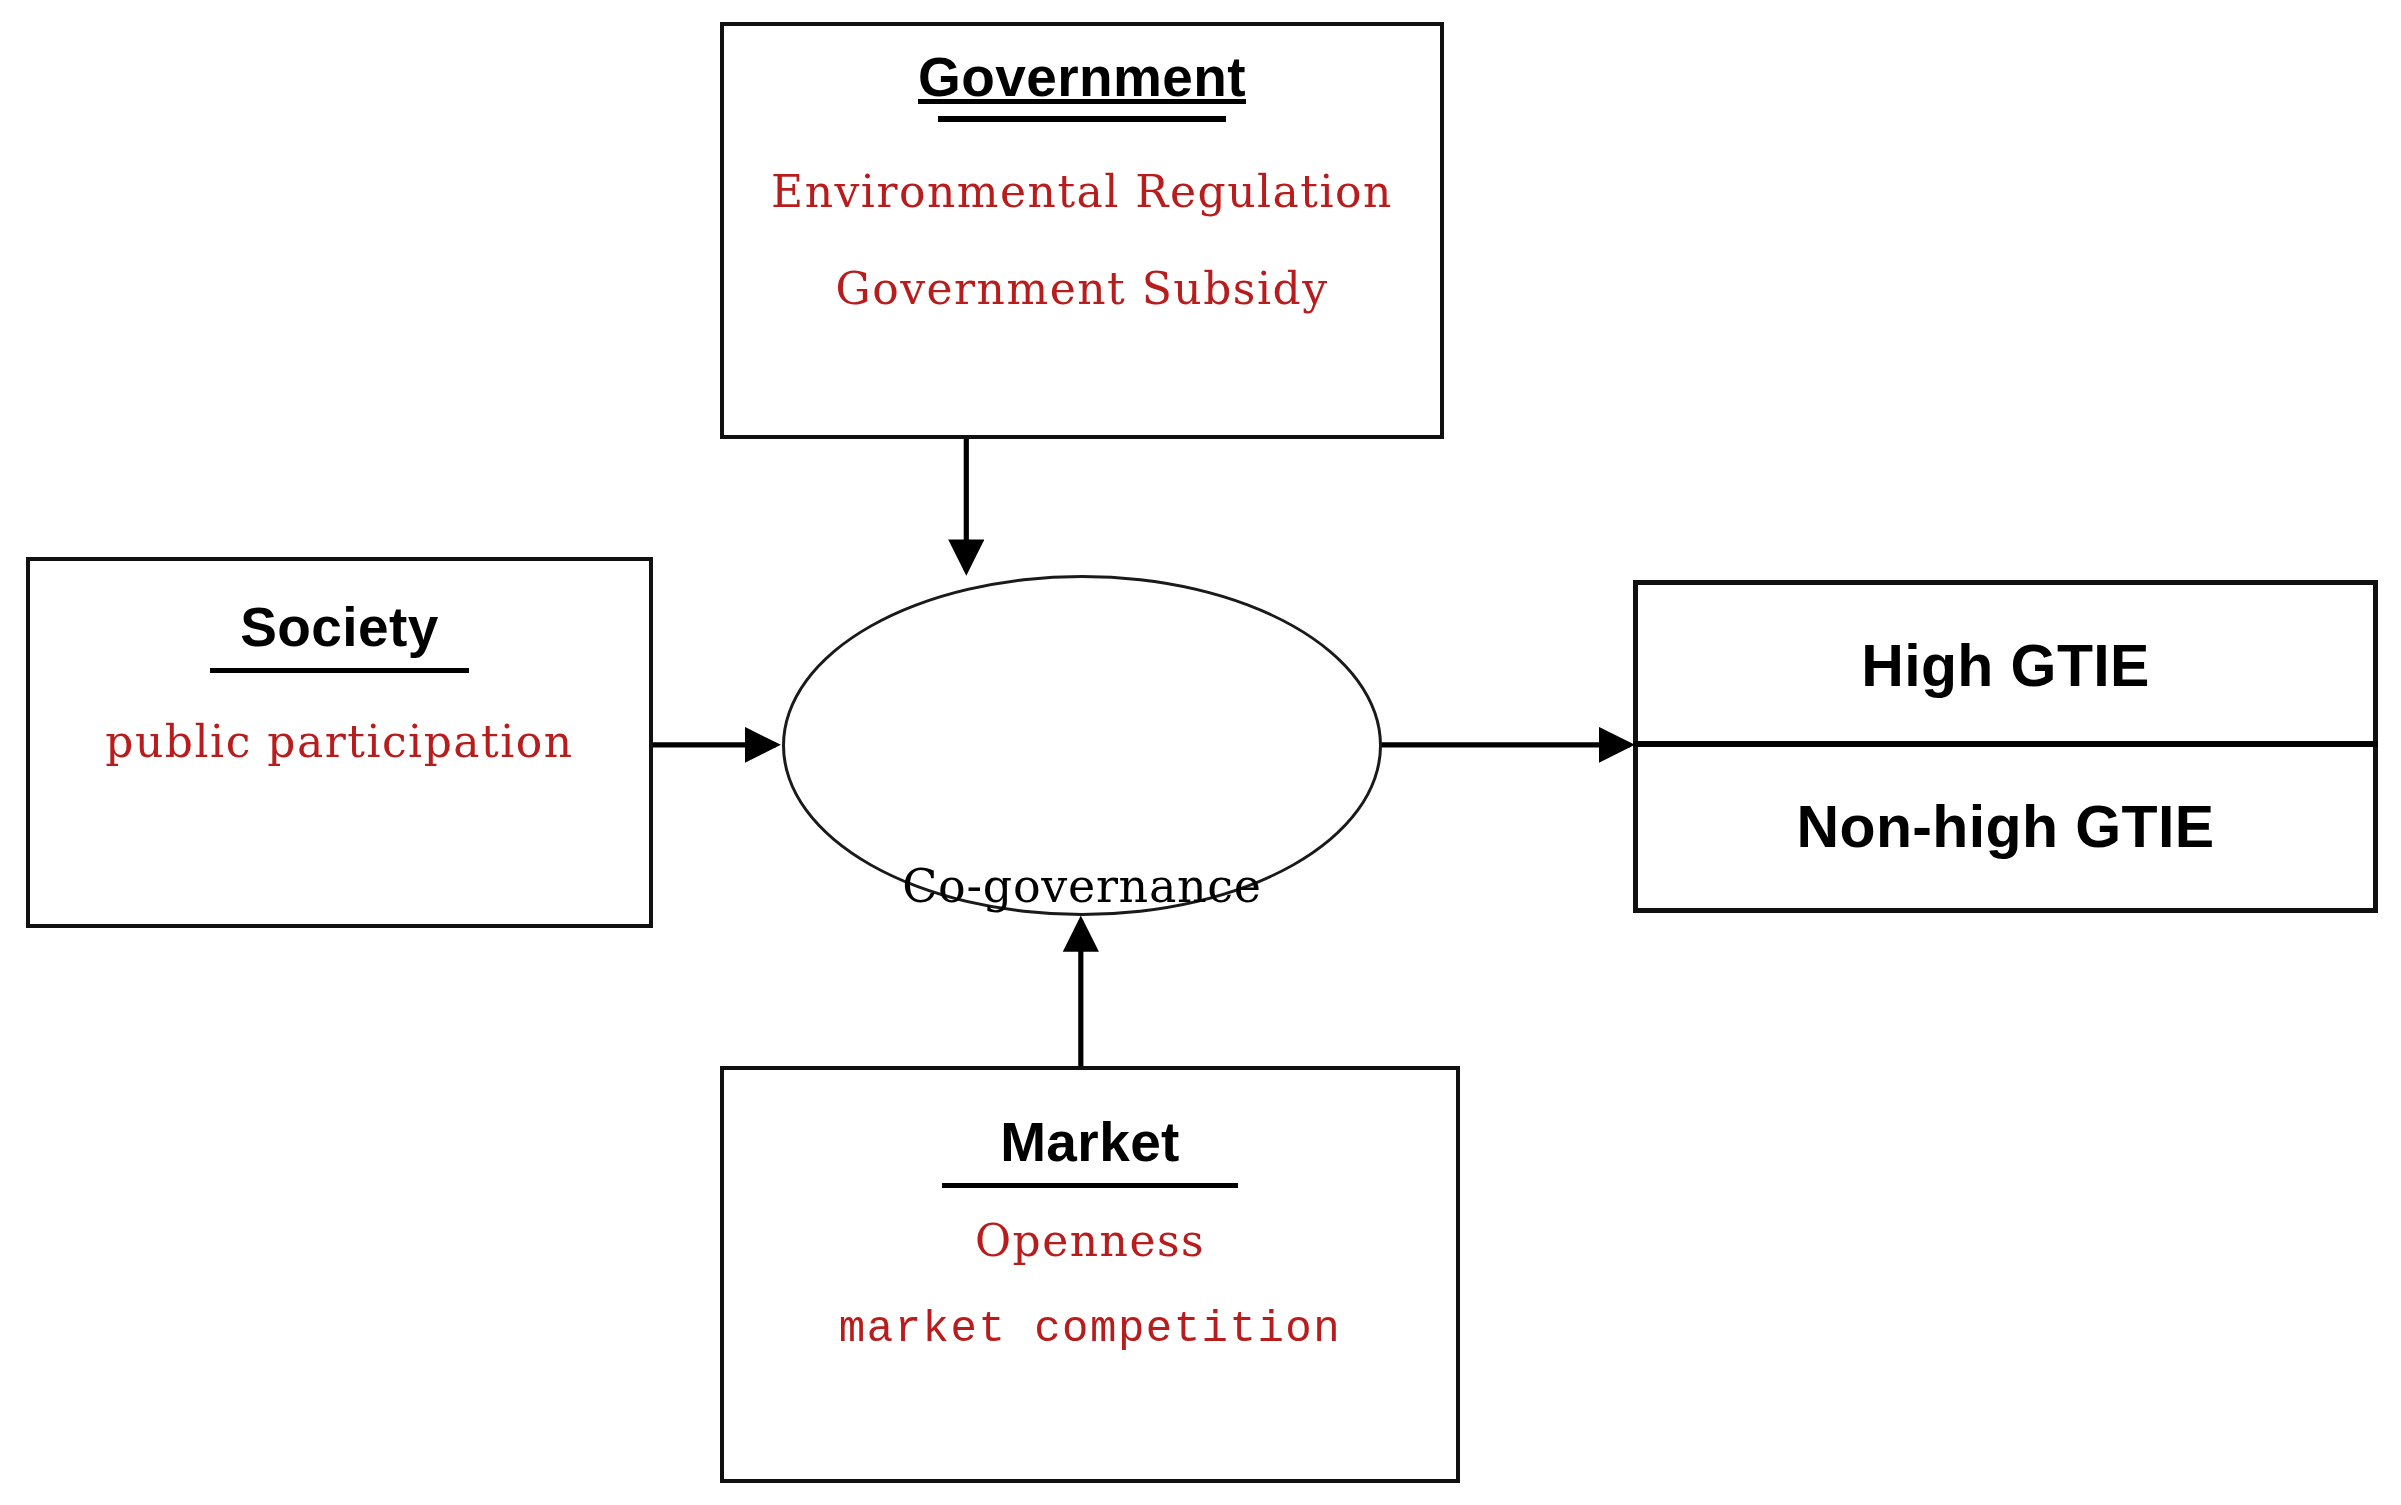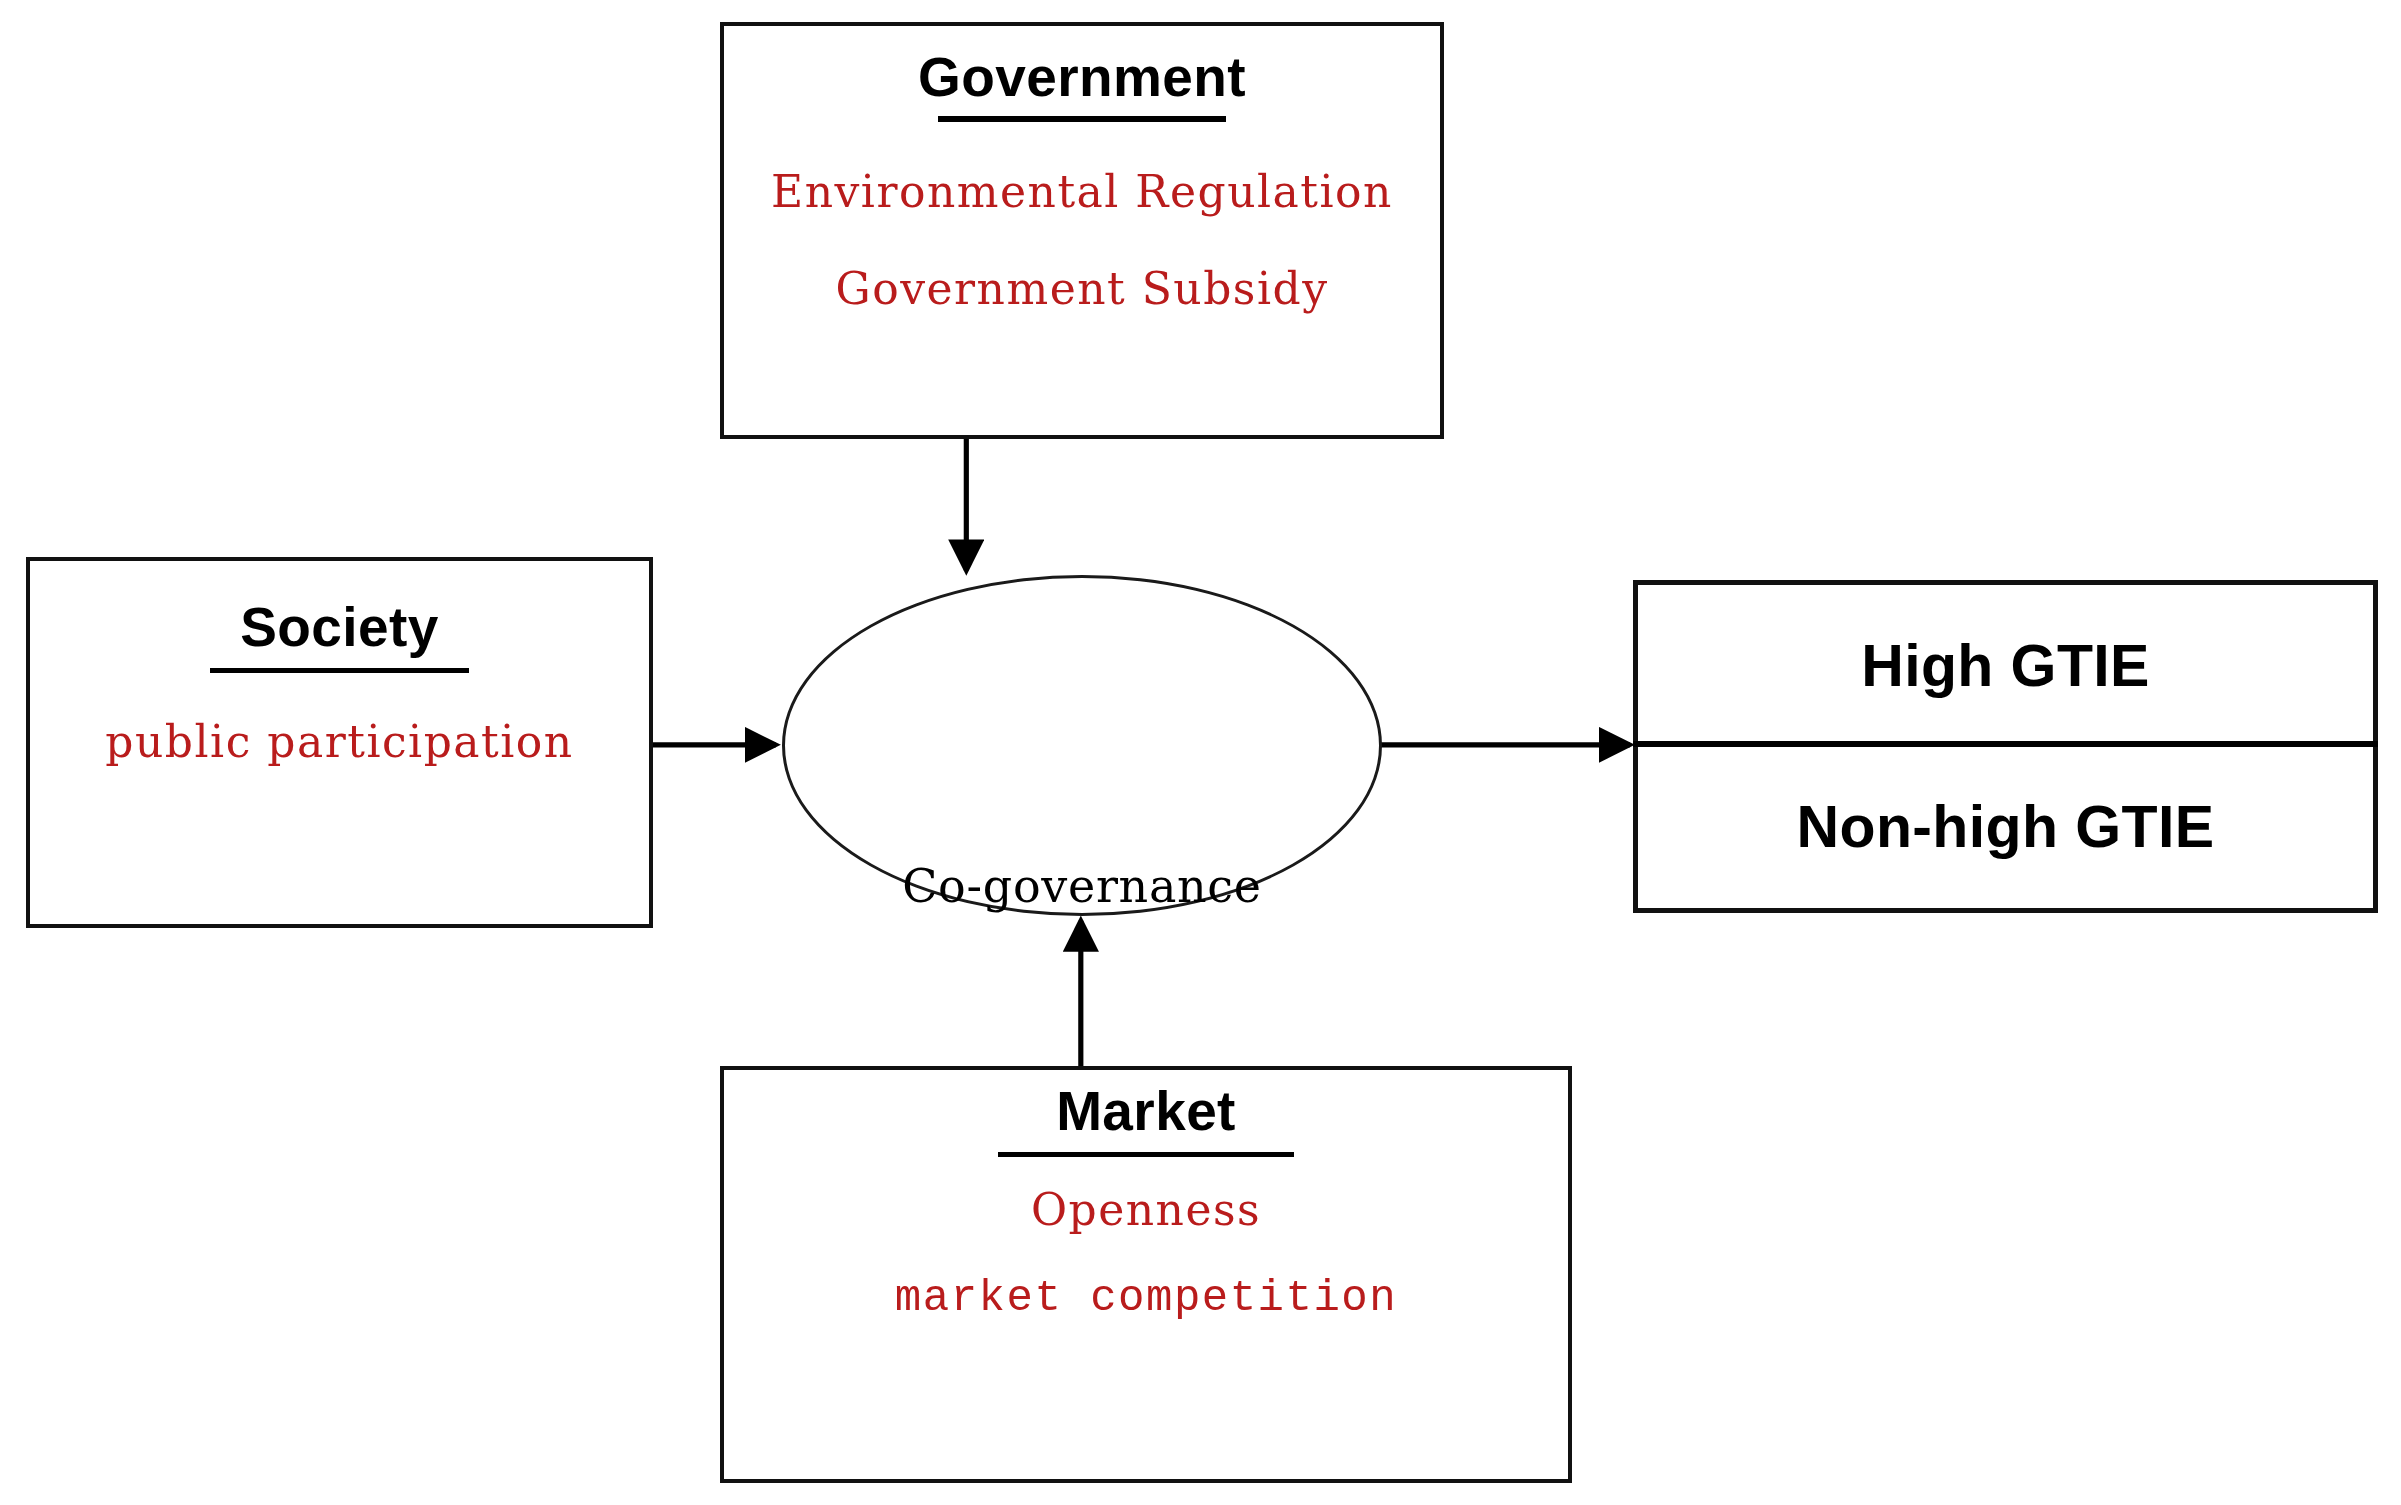--- a/index.html
+++ b/index.html
@@ -56,42 +56,42 @@
     white-space: nowrap;
     letter-spacing: 1.5px;
   }
 
   
   #government-box {
     left: 720px;  top: 22px;
     width: 724px; height: 417px;
     padding-top: 19px;
   }
-  #government-box .node-title { font-size: 55px; line-height: 64px; }
+  #government-box .node-title { font-size: 55px; line-height: 64px; text-decoration: underline; }
   #government-box .title-rule { width: 288px; margin-top: 7.4px; }
   #government-box .node-item  { font-size: 44px; }
   #government-box .item-a { margin-top: 44px; }
   #government-box .item-b { margin-top: 46px; }
 
   
   #society-box {
     left: 26px; top: 557px;
     width: 627px; height: 371px;
     padding-top: 34px;
   }
   #society-box .node-title { font-size: 55px; line-height: 64px; }
   #society-box .title-rule { width: 259px; margin-top: 8.9px; }
   #society-box .node-item  { font-size: 44px; }
   #society-box .item-a { margin-top: 43px; }
 
   
   #market-box {
     left: 720px; top: 1066px;
-    width: 852px; height: 417px;
-    padding-top: 9px;
+    width: 740px; height: 417px;
+    padding-top: 40px;
   }
   #market-box .node-title { font-size: 55px; line-height: 64px; }
   #market-box .title-rule { width: 296px; margin-top: 8.9px; }
   #market-box .node-item  { font-size: 44px; }
   #market-box .item-a { margin-top: 27px; }
   #market-box .item-b { margin-top: 38px; font-family: Liberation Mono, monospace; }
 
   
   #outcome-box {
     left: 1633px; top: 580px;

